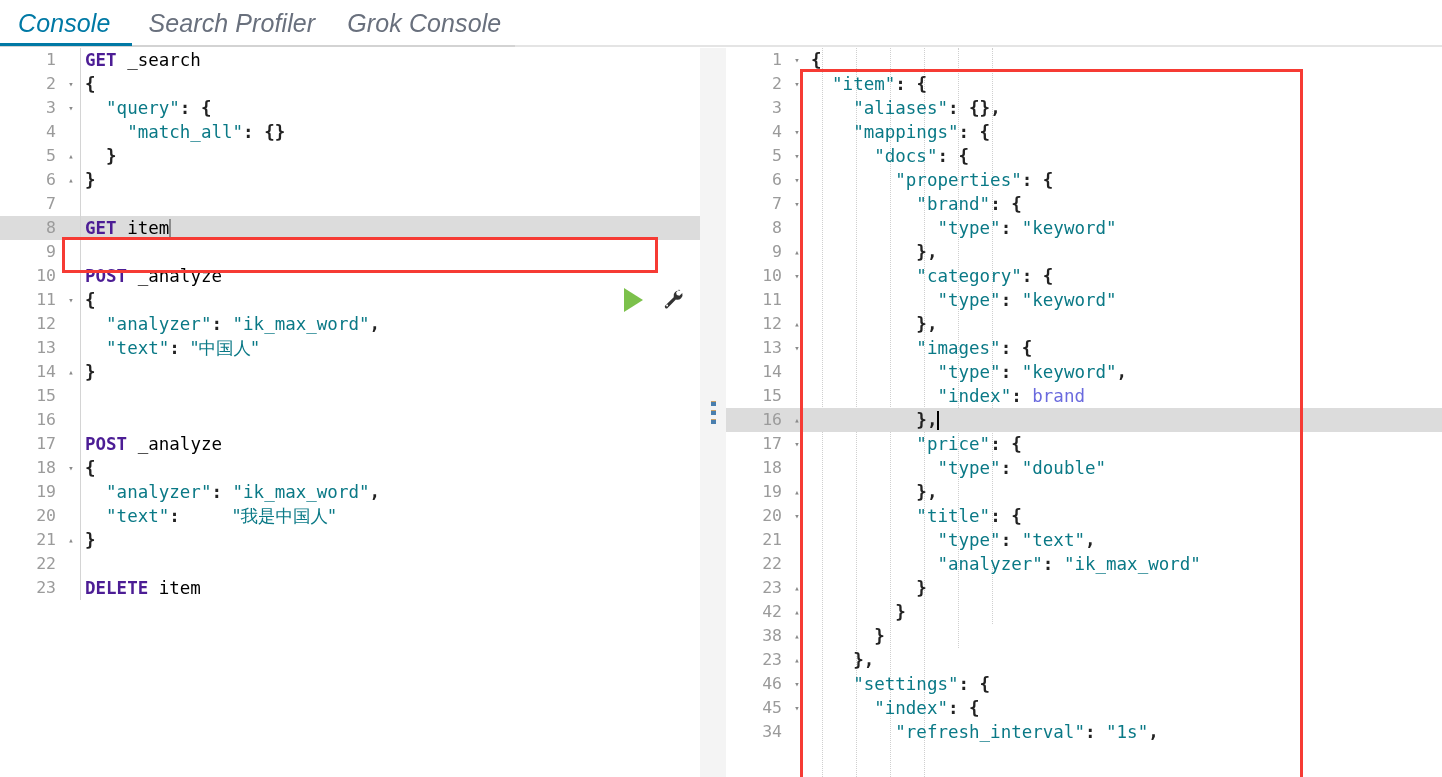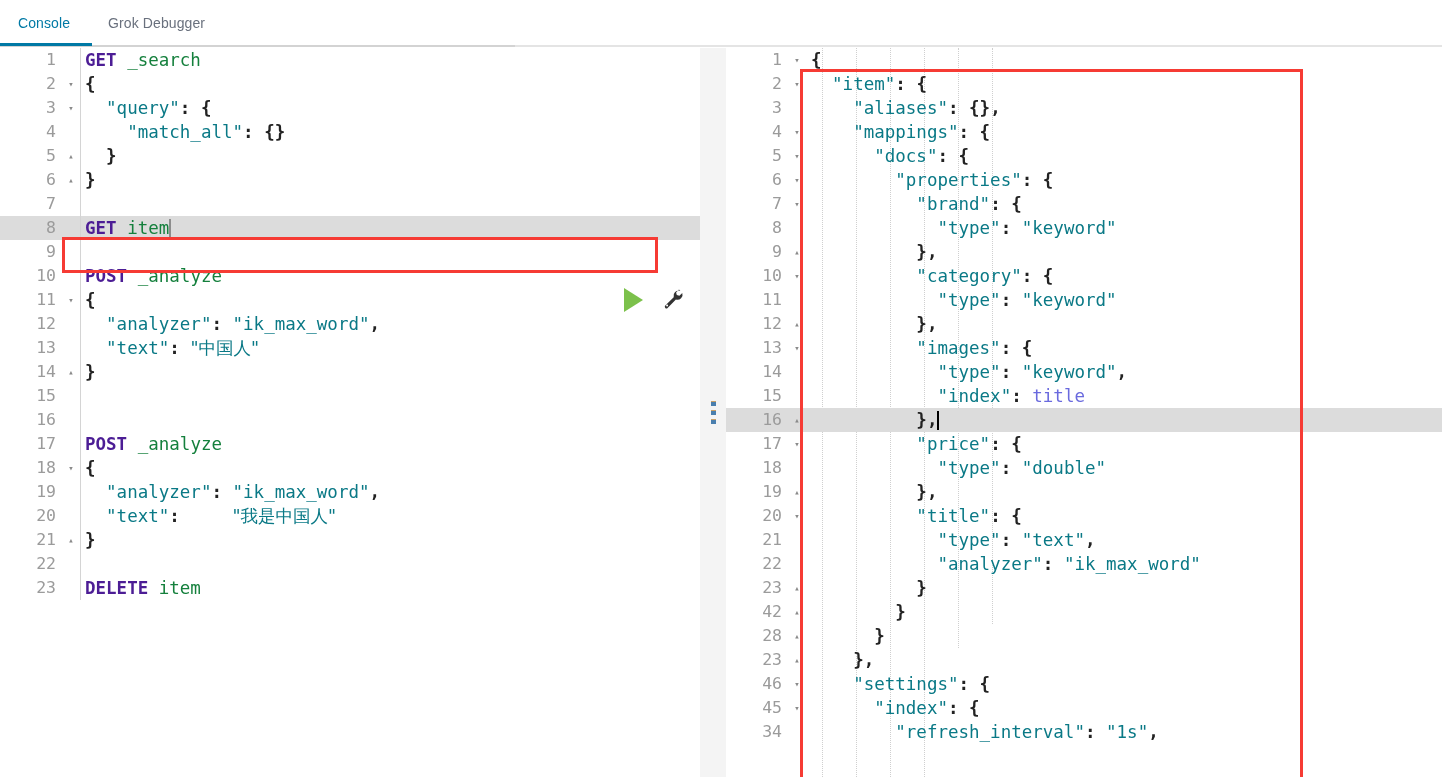--- a/index.html
+++ b/index.html
@@ -41,25 +41,26 @@
     left: 0; top: 45px;
     width: 515px; height: 2px;
     background: #d3d3d3;
   }
   .tab {
     position: relative;
     height: 46px;
     display: flex;
     align-items: center;
     padding: 0 16px;
-    font-size: 14px;
+    font-size: 25px;
     color: #69707d;
     letter-spacing: .1px;
     box-sizing: border-box;
     white-space: nowrap;
+    font-style: italic;
   }
   .tab.is-first { padding-left: 18px; padding-right: 22px; }
   .tab.active { color: #0079a5; }
   .tab.active .tab-ink {
     position: absolute;
     left: 0; right: 0; bottom: 0;
     height: 3px;
     background: #0079a5;
   }
   .tab-ink { display: none; }
@@ -168,21 +169,21 @@
   .src {
     flex: 1 1 auto;
     padding-left: 4px;
     position: relative;
     display: flex;
     align-items: center;
   }
 
   
   .m   { color: #4c1d95; font-weight: 700; }   
-  .u   { color: #15803d; }                      
+  .u   { color: #000000; }                      
   .k   { color: #0a7986; }                      
   .p   { color: #222222; font-weight: 700; }    
   .b   { color: #6a6ade; }                      
   .cjk { color: #0a7986; font-family: "DejaVu Sans", sans-serif; }
 
   .caret {
     display: inline-block;
     width: 2px;
     height: 19px;
     background: #8d8d8d;
@@ -241,21 +242,25 @@
 <div id="app">
 
   <div class="tabbar">
     <div class="tabbar-underline-base"></div>
     <div class="tabbar-underline-mid"></div>
     <div class="tab active is-first">
       <span>Console</span>
       <span class="tab-ink"></span>
     </div>
     <div class="tab">
-      <span>Grok Debugger</span>
+      <span>Search Profiler</span>
+
+    </div>
+    <div class="tab">
+      <span>Grok Console</span>
 
     </div>
   </div>
 
   <div class="panes">
 
     <div class="pane pane-left">
       <div class="code" id="left-code">
           <div class="row"><div class="gutter">1</div><div class="fold"></div><div class="sep"></div><div class="src"><span class="m">GET</span><span> </span><span class="u">_search</span></div></div>
           <div class="row"><div class="gutter">2</div><div class="fold open"></div><div class="sep"></div><div class="src"><span class="p">{</span></div></div>
@@ -318,31 +323,31 @@
           <div class="row"><div class="gutter">5</div><div class="fold open"></div><div class="sep"></div><div class="src"><span>      </span><span class="k">"docs"</span><span class="p">:</span><span> </span><span class="p">{</span></div></div>
           <div class="row"><div class="gutter">6</div><div class="fold open"></div><div class="sep"></div><div class="src"><span>        </span><span class="k">"properties"</span><span class="p">:</span><span> </span><span class="p">{</span></div></div>
           <div class="row"><div class="gutter">7</div><div class="fold open"></div><div class="sep"></div><div class="src"><span>          </span><span class="k">"brand"</span><span class="p">:</span><span> </span><span class="p">{</span></div></div>
           <div class="row"><div class="gutter">8</div><div class="fold"></div><div class="sep"></div><div class="src"><span>            </span><span class="k">"type"</span><span class="p">:</span><span> </span><span class="k">"keyword"</span></div></div>
           <div class="row"><div class="gutter">9</div><div class="fold close"></div><div class="sep"></div><div class="src"><span>          </span><span class="p">},</span></div></div>
           <div class="row"><div class="gutter">10</div><div class="fold open"></div><div class="sep"></div><div class="src"><span>          </span><span class="k">"category"</span><span class="p">:</span><span> </span><span class="p">{</span></div></div>
           <div class="row"><div class="gutter">11</div><div class="fold"></div><div class="sep"></div><div class="src"><span>            </span><span class="k">"type"</span><span class="p">:</span><span> </span><span class="k">"keyword"</span></div></div>
           <div class="row"><div class="gutter">12</div><div class="fold close"></div><div class="sep"></div><div class="src"><span>          </span><span class="p">},</span></div></div>
           <div class="row"><div class="gutter">13</div><div class="fold open"></div><div class="sep"></div><div class="src"><span>          </span><span class="k">"images"</span><span class="p">:</span><span> </span><span class="p">{</span></div></div>
           <div class="row"><div class="gutter">14</div><div class="fold"></div><div class="sep"></div><div class="src"><span>            </span><span class="k">"type"</span><span class="p">:</span><span> </span><span class="k">"keyword"</span><span class="p">,</span></div></div>
-          <div class="row"><div class="gutter">15</div><div class="fold"></div><div class="sep"></div><div class="src"><span>            </span><span class="k">"index"</span><span class="p">:</span><span> </span><span class="b">title</span></div></div>
+          <div class="row"><div class="gutter">15</div><div class="fold"></div><div class="sep"></div><div class="src"><span>            </span><span class="k">"index"</span><span class="p">:</span><span> </span><span class="b">brand</span></div></div>
           <div class="row hl"><div class="gutter">16</div><div class="fold close"></div><div class="sep"></div><div class="src"><span>          </span><span class="p">},</span><span class="caret dark"></span></div></div>
           <div class="row"><div class="gutter">17</div><div class="fold open"></div><div class="sep"></div><div class="src"><span>          </span><span class="k">"price"</span><span class="p">:</span><span> </span><span class="p">{</span></div></div>
           <div class="row"><div class="gutter">18</div><div class="fold"></div><div class="sep"></div><div class="src"><span>            </span><span class="k">"type"</span><span class="p">:</span><span> </span><span class="k">"double"</span></div></div>
           <div class="row"><div class="gutter">19</div><div class="fold close"></div><div class="sep"></div><div class="src"><span>          </span><span class="p">},</span></div></div>
           <div class="row"><div class="gutter">20</div><div class="fold open"></div><div class="sep"></div><div class="src"><span>          </span><span class="k">"title"</span><span class="p">:</span><span> </span><span class="p">{</span></div></div>
           <div class="row"><div class="gutter">21</div><div class="fold"></div><div class="sep"></div><div class="src"><span>            </span><span class="k">"type"</span><span class="p">:</span><span> </span><span class="k">"text"</span><span class="p">,</span></div></div>
           <div class="row"><div class="gutter">22</div><div class="fold"></div><div class="sep"></div><div class="src"><span>            </span><span class="k">"analyzer"</span><span class="p">:</span><span> </span><span class="k">"ik_max_word"</span></div></div>
           <div class="row"><div class="gutter">23</div><div class="fold close"></div><div class="sep"></div><div class="src"><span>          </span><span class="p">}</span></div></div>
           <div class="row"><div class="gutter">42</div><div class="fold close"></div><div class="sep"></div><div class="src"><span>        </span><span class="p">}</span></div></div>
-          <div class="row"><div class="gutter">28</div><div class="fold close"></div><div class="sep"></div><div class="src"><span>      </span><span class="p">}</span></div></div>
+          <div class="row"><div class="gutter">38</div><div class="fold close"></div><div class="sep"></div><div class="src"><span>      </span><span class="p">}</span></div></div>
           <div class="row"><div class="gutter">23</div><div class="fold close"></div><div class="sep"></div><div class="src"><span>    </span><span class="p">},</span></div></div>
           <div class="row"><div class="gutter">46</div><div class="fold open"></div><div class="sep"></div><div class="src"><span>    </span><span class="k">"settings"</span><span class="p">:</span><span> </span><span class="p">{</span></div></div>
           <div class="row"><div class="gutter">45</div><div class="fold open"></div><div class="sep"></div><div class="src"><span>      </span><span class="k">"index"</span><span class="p">:</span><span> </span><span class="p">{</span></div></div>
           <div class="row"><div class="gutter">34</div><div class="fold"></div><div class="sep"></div><div class="src"><span>        </span><span class="k">"refresh_interval"</span><span class="p">:</span><span> </span><span class="k">"1s"</span><span class="p">,</span></div></div>
         </div>
     </div>
   </div>
 
   <div class="redbox" id="redbox-left"></div>
   <div class="redbox" id="redbox-right"></div>

